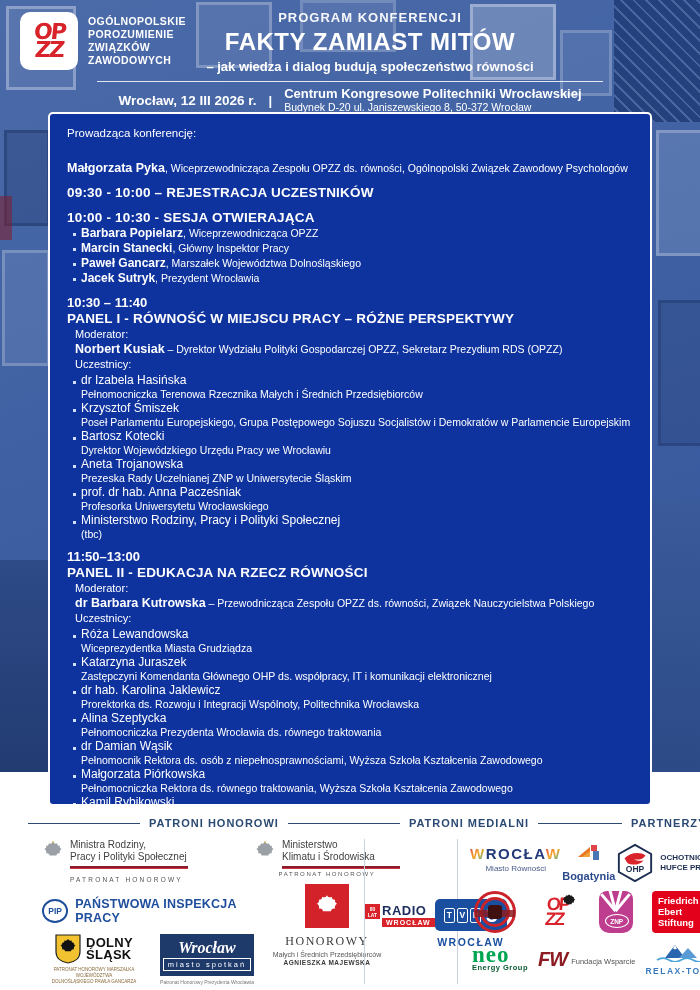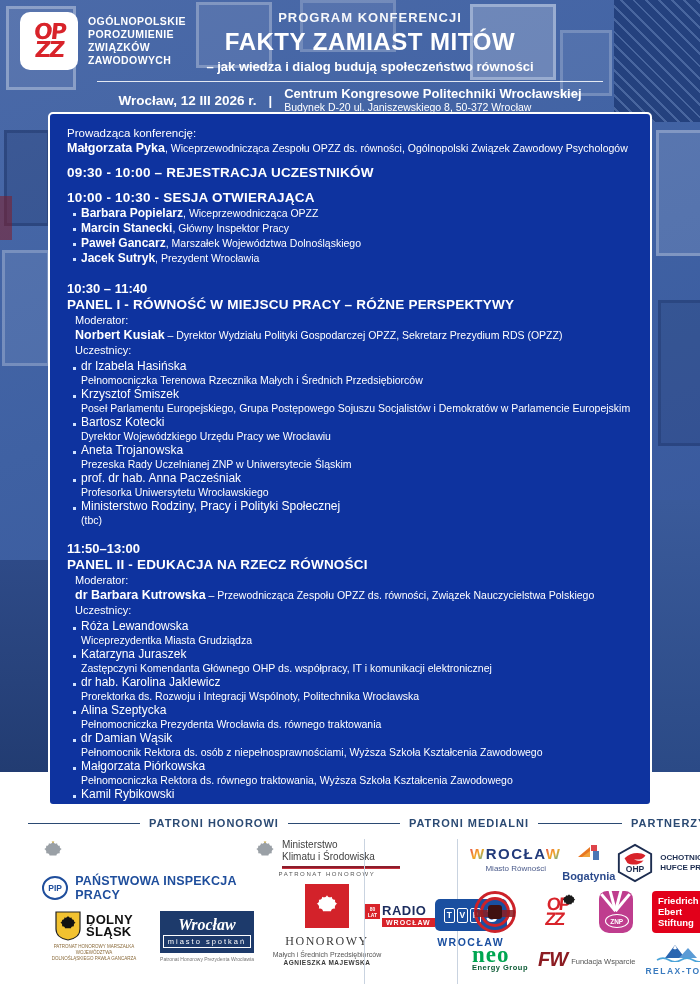--- a/index.html
+++ b/index.html
@@ -41,24 +41,24 @@
   .date-txt{font-size:13.5px;font-weight:bold;margin-right:12px;}
   .pipe{font-size:13px;font-weight:bold;margin-right:12px;}
   .venue .v1{font-size:13px;font-weight:bold;line-height:14px;}
   .venue .v2{font-size:10.5px;line-height:12px;}
 
   
   .panel{position:absolute;left:48px;top:112px;width:604px;height:694px;box-sizing:border-box;
          background:#0e339f;border:2px solid #fff;border-radius:5px;color:#fff;
          padding:12px 12px 8px 17px;overflow:hidden;}
   .host-label{font-size:11.5px;line-height:14px;}
-  .host-line{font-size:10.5px;line-height:16px;}
+  .host-line{font-size:10.5px;line-height:16px;margin-top:20px;}
   .host-line b{font-size:12.5px;}
   .sess-title{font-size:13.5px;font-weight:bold;line-height:17px;margin-top:8px;letter-spacing:.2px;}
-  .time-line{font-size:13px;font-weight:bold;line-height:16px;margin-top:15px;}
+  .time-line{font-size:13px;font-weight:bold;line-height:16px;margin-top:9px;}
   .panel-title{font-size:13.5px;font-weight:bold;line-height:16px;letter-spacing:.2px;}
   .blk-label{font-size:11px;line-height:15px;padding-left:8px;}
   .mod-line{font-size:10.5px;line-height:15px;padding-left:8px;}
   .mod-line b{font-size:12.5px;}
   .speaker{font-size:10.5px;line-height:15px;padding-left:14px;position:relative;}
   .speaker b{font-size:12px;}
   .bullet:before{content:"";position:absolute;left:6px;top:6.5px;width:3px;height:3px;background:#cfe0ff;}
   .part{padding-left:14px;position:relative;margin-top:2px;}
   .part-name{font-size:12px;font-weight:normal;line-height:13.5px;}
   .part-desc{font-size:10.5px;line-height:12.5px;}
@@ -288,20 +288,26 @@
 
   <div class="logo-area">
 
     <div class="col1">
       <div class="c1-left">
         <div class="ministry">
           <svg class="eagle" width="22" height="24" viewBox="0 0 24 24">
               <path fill="#9aa0a6" d="M12 2c-1 2-3 2.5-4.5 1.5.2 2-1.5 3.2-3 2.7.7 1.8-.7 3.3-2 3.5 1.8 1 2.8 2.8 2 4.8 1.8-.6 3.6.4 3.8 2.3h7.4c.2-1.9 2-2.9 3.8-2.3-.8-2 .2-3.8 2-4.8-1.3-.2-2.7-1.7-2-3.5-1.5.5-3.2-.7-3-2.7C15 4.5 13 4 12 2z"></path>
               <path fill="#c8a43c" d="M10.5 1.6h3l-1.5 2z"></path>
             </svg>
+          <div class="min-text">
+            <div>Ministra Rodziny,</div>
+            <div>Pracy i Polityki Społecznej</div>
+            <div class="red-rule"></div>
+            <div class="pat-hon">PATRONAT HONOROWY</div>
+          </div>
         </div>
         <div class="pip-row">
           <div class="pip-oval">PIP</div>
           <div class="pip-label">PAŃSTWOWA INSPEKCJA PRACY</div>
         </div>
         <div class="c1-bottom">
           <div class="ds">
             <div class="ds-top">
               <svg width="26" height="30" viewBox="0 0 26 30">
                   <path fill="#f2c230" stroke="#222" stroke-width="1.2" d="M1 1h24v17c0 6-5 10-12 11C6 28 1 24 1 18z"></path>

